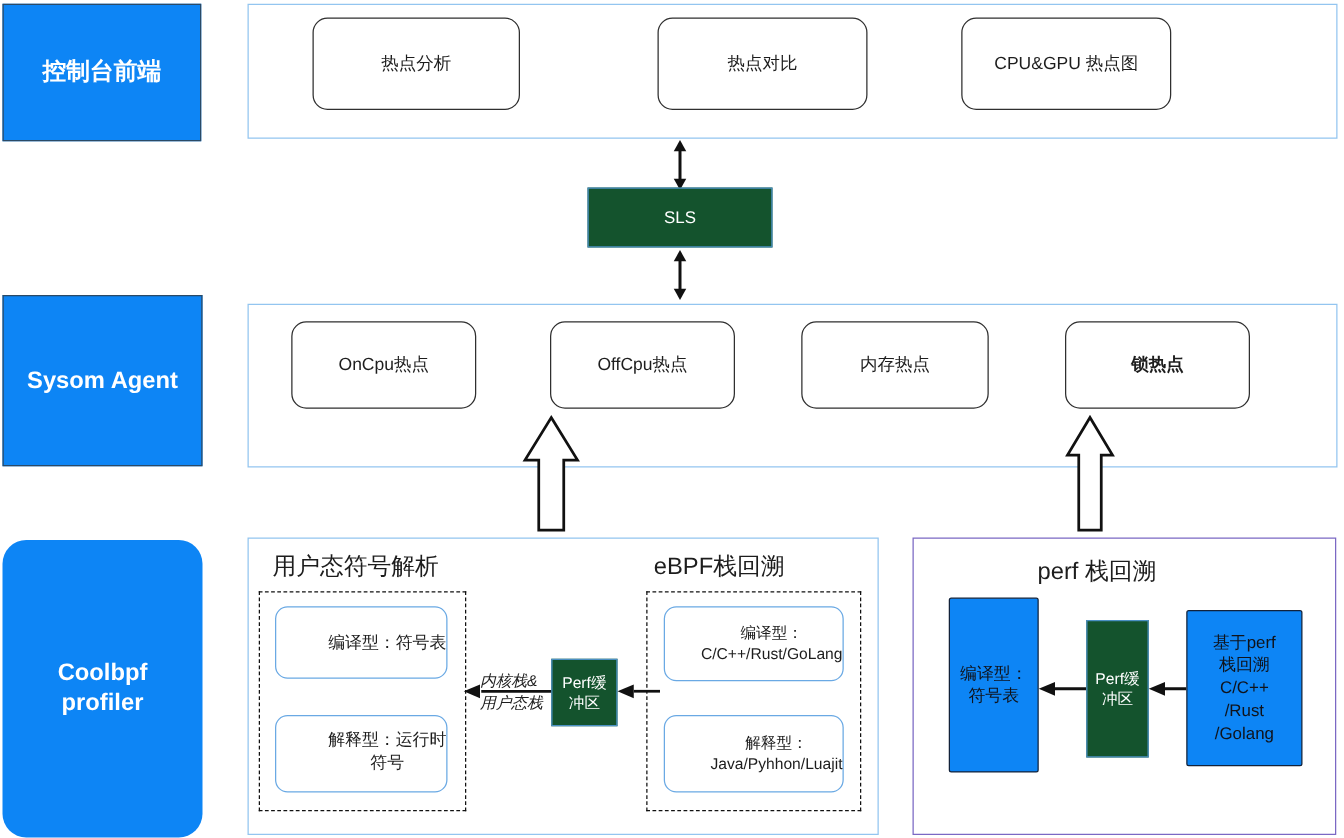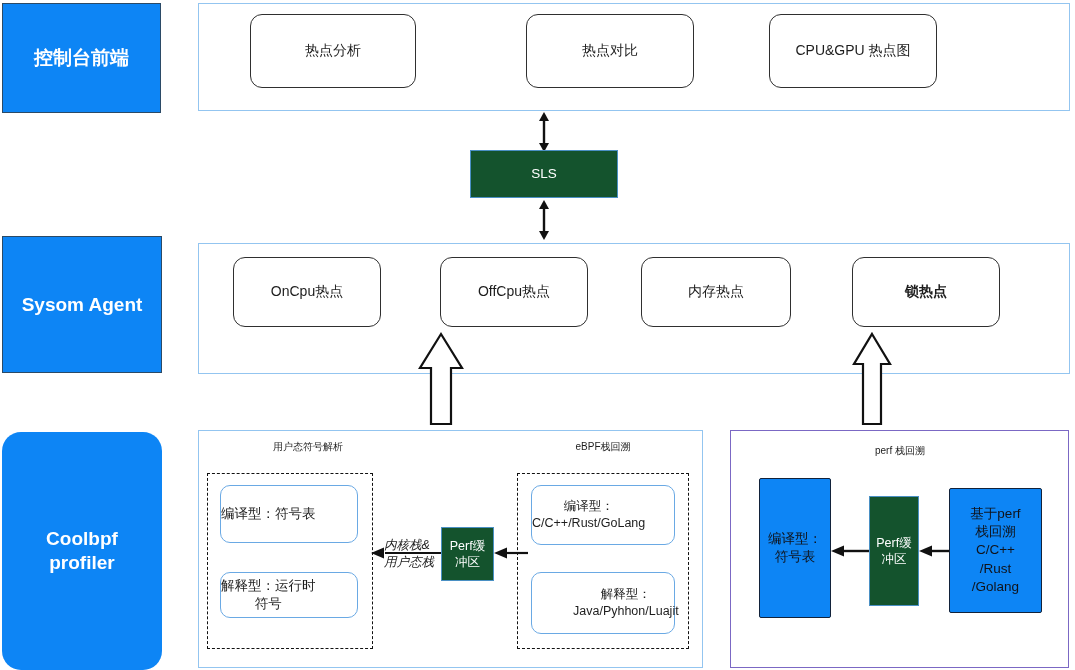--- a/index.html
+++ b/index.html
@@ -39,21 +39,21 @@
     background:#ffffff;
     display:flex;align-items:center;justify-content:center;
     font-size:14px;
     color:#1d1d1d;
   }
   
   .node-blueline{
     border:1.4px solid #6aa9e4;
     border-radius:10px;
     background:#ffffff;
-    display:flex;align-items:center;justify-content:flex-start;
+    display:flex;align-items:center;justify-content:flex-end;
     text-align:center;
     font-size:13.5px;
     line-height:1.35;
     color:#1d1d1d;
   }
   
   .node-bluefill{
     background:#0d85f5;
     border:1.6px solid #12223a;
     border-radius:2px;
@@ -74,21 +74,21 @@
     line-height:1.3;
   }
 
   
   .dashed{
     border:1.6px dashed #111111;
     background:transparent;
   }
 
   .grp-title{
-    font-size:10px;color:#1d1d1d;text-align:center;
+    font-size:19px;color:#1d1d1d;text-align:left;
     white-space:nowrap;
   }
   .side-note{
     font-size:12.5px;color:#1d1d1d;line-height:1.35;text-align:left;
     white-space:pre-line;
   }
   svg{position:absolute;overflow:visible;}
 </style>
 </head>
 <body>
@@ -169,21 +169,21 @@
 
 <div class="abs grp-title" style="left:218px;top:440px;width:180px;">
   <span>用户态符号解析</span>
 </div>
 
 <div class="abs dashed" style="left:207px;top:473px;width:166px;height:176px;"></div>
 
 <div class="abs node-blueline" style="left:220px;top:485px;width:138px;height:58px;white-space:pre-line;">
   <span>编译型：符号表</span>
 </div>
-<div class="abs node-blueline" style="left:220px;top:572px;width:138px;height:46px;white-space:pre-line;">
+<div class="abs node-blueline" style="left:220px;top:572px;width:138px;height:62px;white-space:pre-line;font-family:Liberation Mono, monospace;">
   <span>解释型：运行时
 符号</span>
 </div>
 
 <div class="abs side-note" style="left:384px;top:520px;width:90px;font-style:italic;">
   <span>内核栈&amp;
 用户态栈</span>
 </div>
 
 <svg class="abs" style="left:371px;top:546px;width:72px;height:14px;" viewBox="0 0 72 14">

